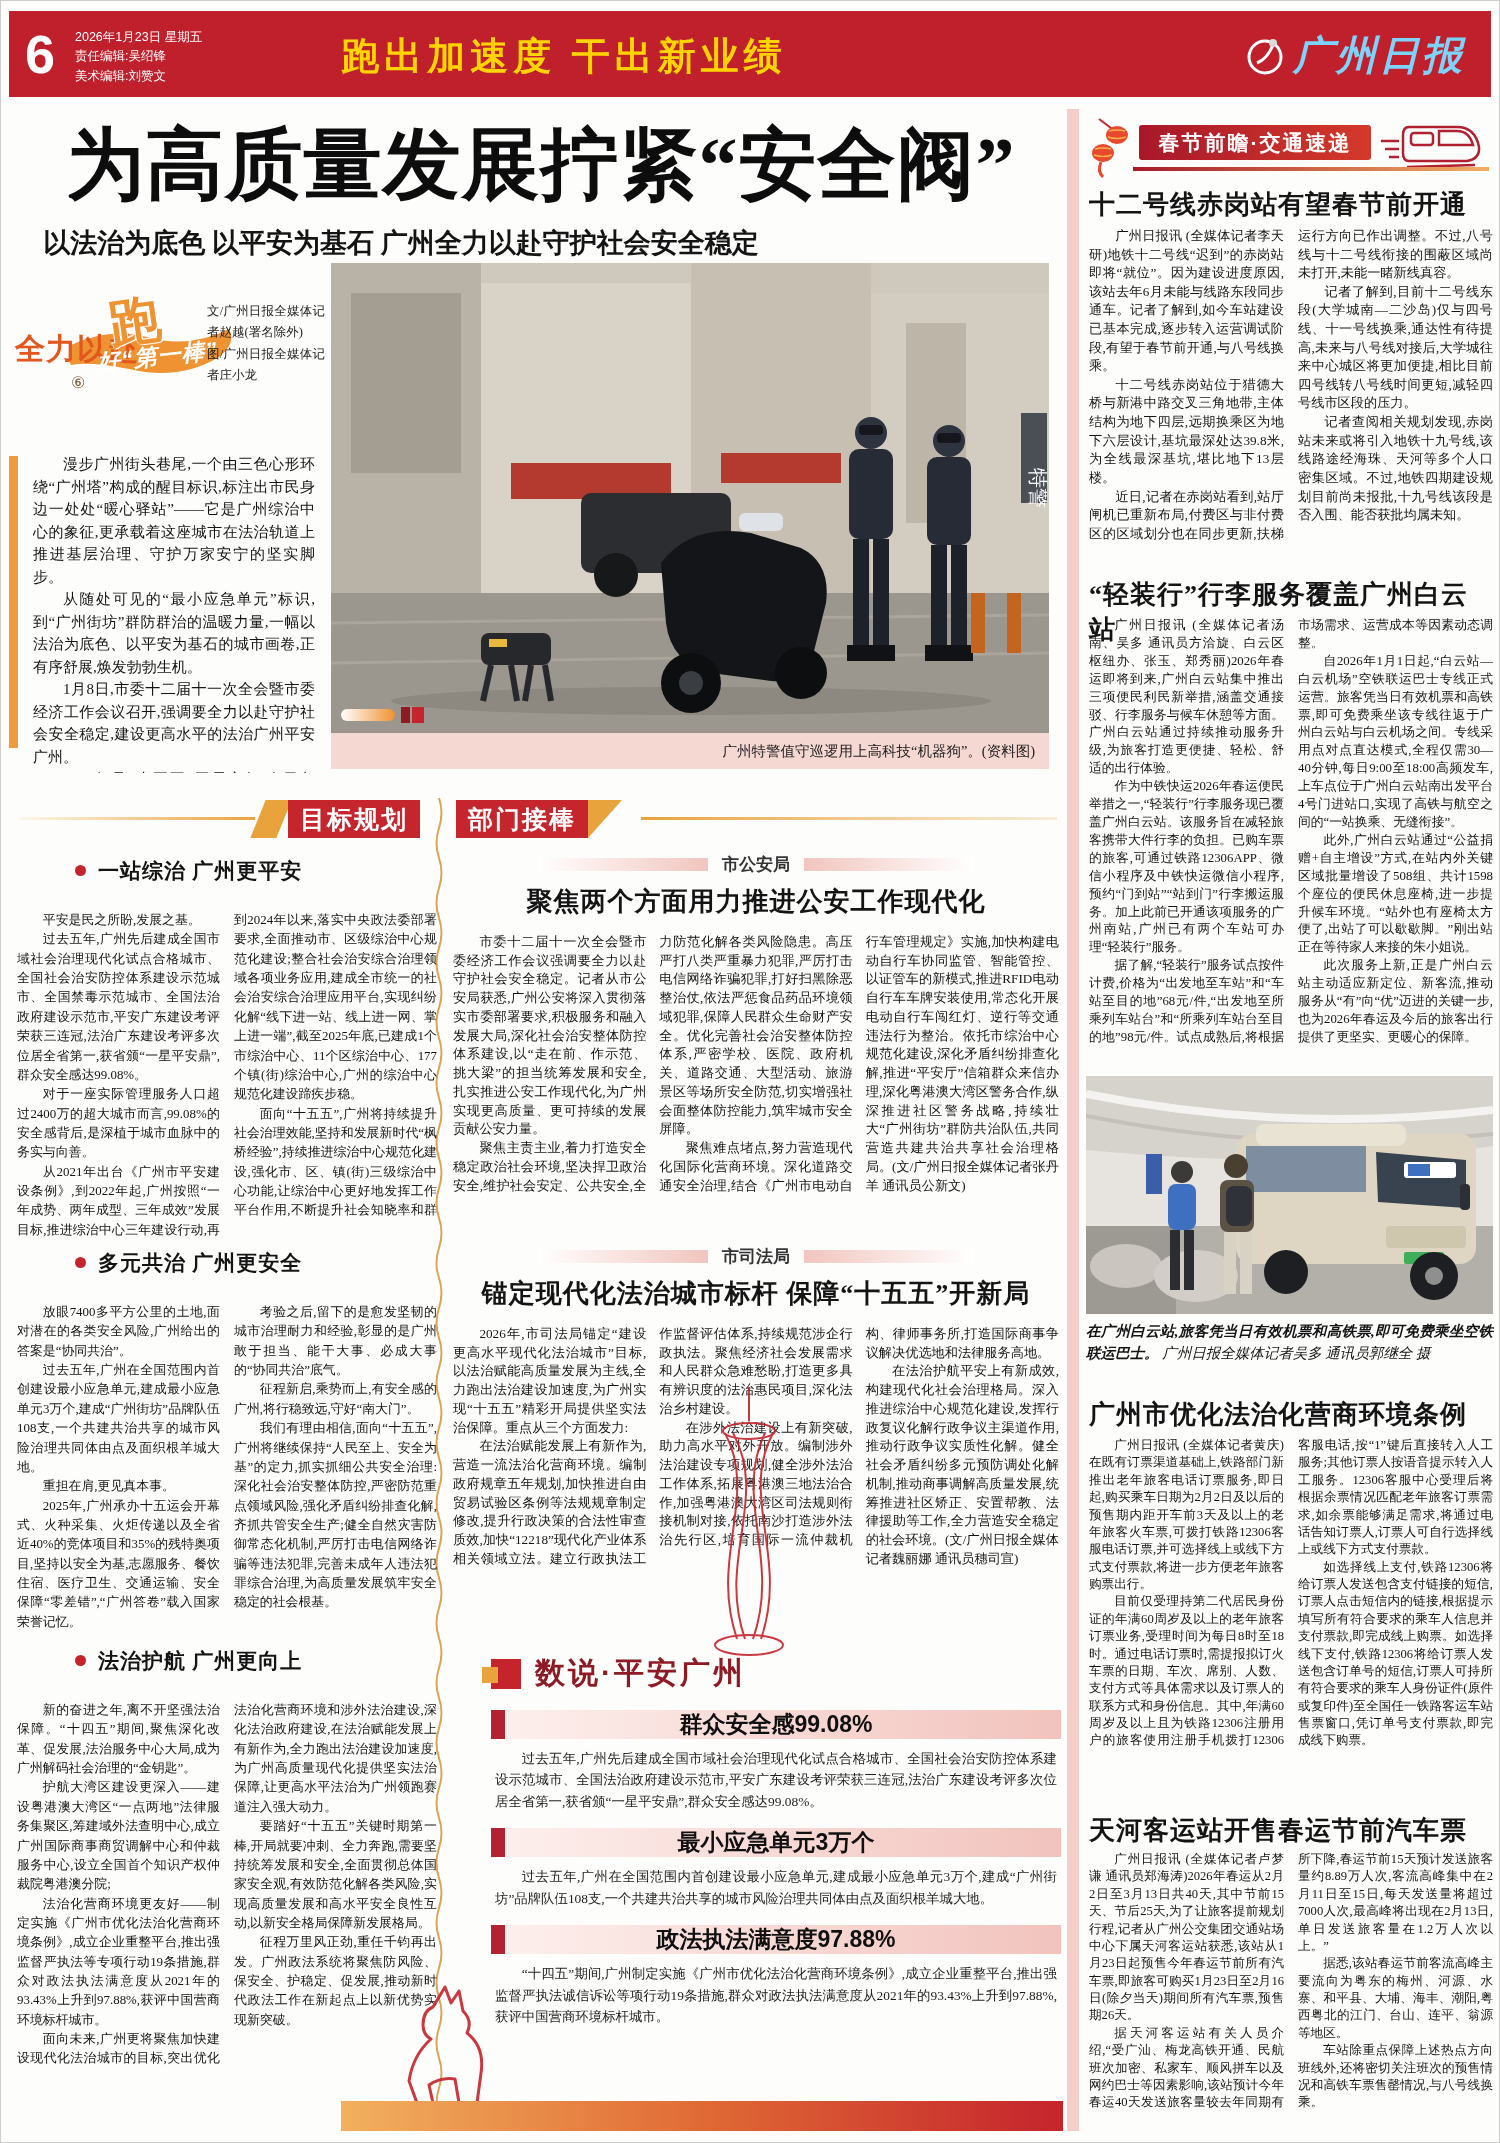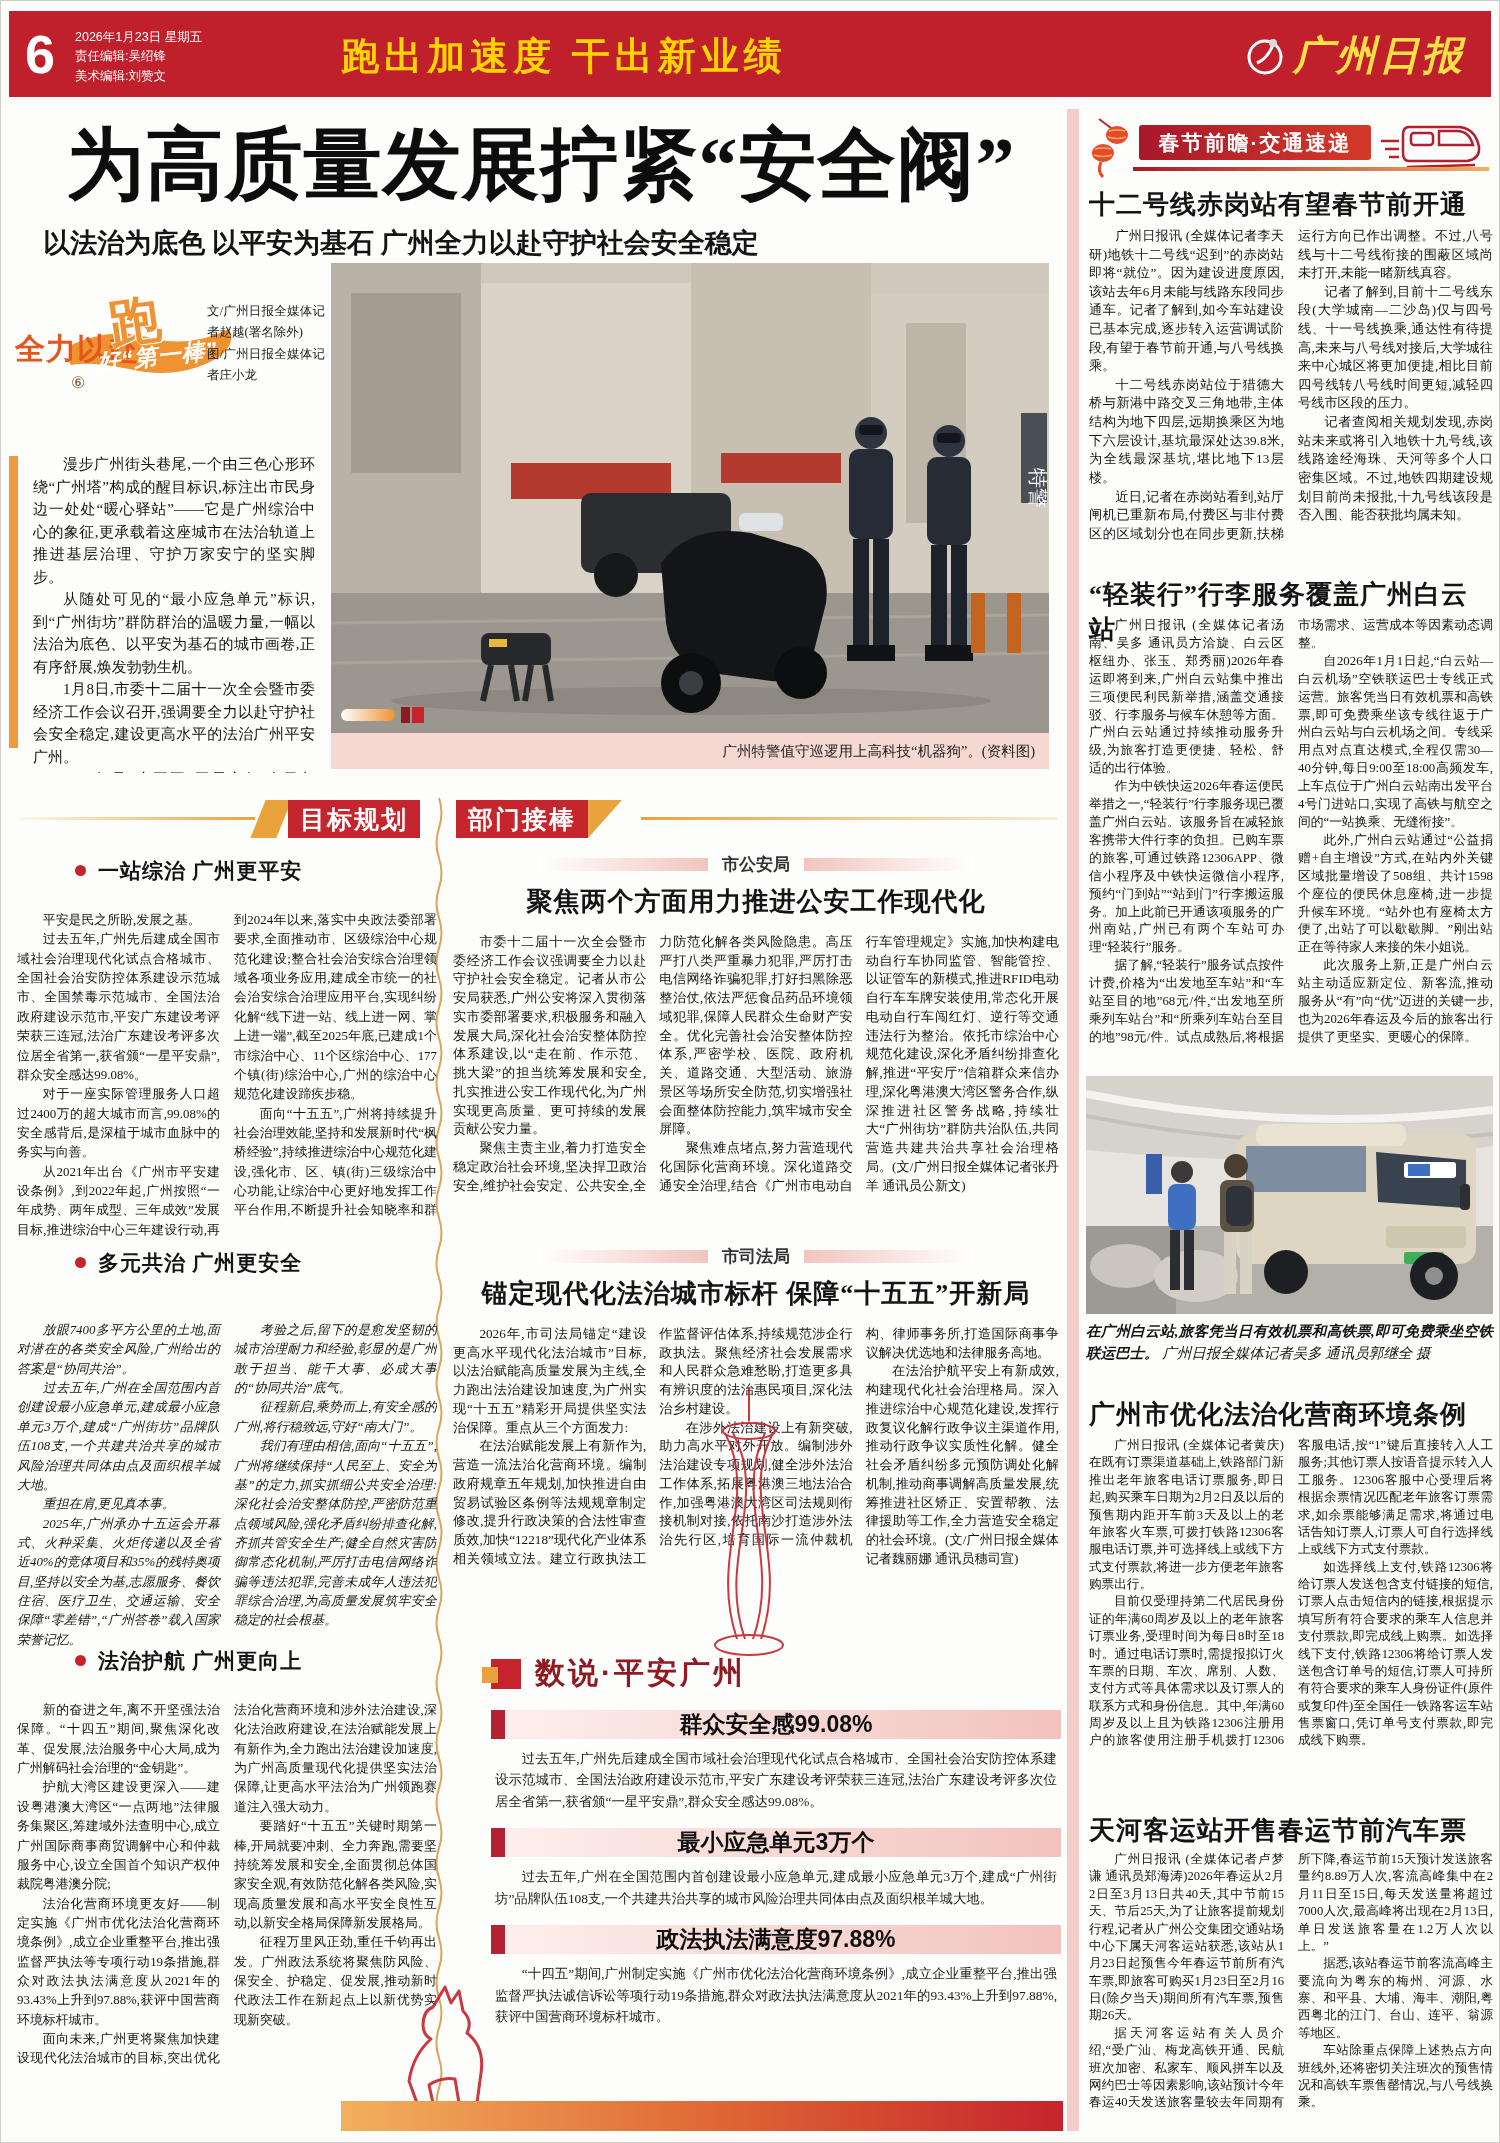--- a/index.html
+++ b/index.html
@@ -9,21 +9,21 @@
   .page { position:absolute; left:0; top:0; width:1500px; height:2143px;
           background:#fdfdfc; border:1px solid #cfcdc9; overflow:hidden; }
 
   
   .masthead { position:absolute; left:8px; right:8px; top:10px; height:86px; background:#c0202c; }
   .page-num { position:absolute; left:16px; top:12px; font:bold 54px "Liberation Sans",sans-serif; color:#fff; }
   .date-block { position:absolute; left:66px; top:17px; color:#fff;
                 font:12.5px/1.55 "Liberation Sans",sans-serif; }
   .slogan { position:absolute; left:0; top:20px; width:1110px; text-align:center;
             color:#ffd400; font:900 38px "Liberation Sans",sans-serif; letter-spacing:5px; }
-  .logo { position:absolute; right:26px; top:18px; height:52px; display:flex; align-items:center; gap:6px; color:#fde047; }
+  .logo { position:absolute; right:26px; top:18px; height:52px; display:flex; align-items:center; gap:6px; color:#7dd3fc; }
   .logo-text { font:bold italic 40px "Liberation Serif",serif; letter-spacing:3px; }
 
   
   .main-headline { position:absolute; left:14px; top:112px; width:1052px; text-align:center;
                    font-weight:900; font-size:78px; letter-spacing:1px; color:#0d0d0d; }
   .main-subtitle { position:absolute; left:10px; top:224px; width:780px; text-align:center;
                    font-weight:bold; font-size:27px; }
 
   .series-badge { position:absolute; left:12px; top:292px; width:220px; height:105px; }
   .badge-prefix { position:absolute; left:2px; top:36px; font:900 30px "Liberation Sans",sans-serif;
@@ -71,21 +71,21 @@
 
   
   .zone-plan { position:absolute; left:16px; top:852px; width:420px; height:1262px; overflow:hidden; }
   .plan-sec { position:absolute; left:0; width:420px; }
   .plan-title { font-weight:bold; font-size:21px; padding-left:58px; letter-spacing:1px; }
   .plan-title .dot { display:inline-block; width:11px; height:11px; border-radius:50%;
                      background:#c5242c; margin-right:12px; vertical-align:2px; }
   .plan-body { columns:2; column-gap:14px; font-size:12.9px; line-height:1.5; text-align:justify; overflow:hidden; }
   .plan-body p { text-indent:2em; }
   .ps1 { top:4px; } .ps1 .plan-body { height:344px; margin-top:26px; }
-  .ps2 { top:396px; } .ps2 .plan-body { height:350px; margin-top:44px;font-style:italic; }
+  .ps2 { top:396px; } .ps2 .plan-body { height:350px; margin-top:26px; }
   .ps3 { top:794px; } .ps3 .plan-body { height:420px; margin-top:26px; }
 
   
   .zone-dept { position:absolute; left:452px; top:852px; width:606px; height:800px; }
   .dept-sec { position:absolute; left:0; width:606px; }
   .dept-label { display:flex; align-items:center; justify-content:center; gap:14px;
                 font:bold 17px "Liberation Serif",serif; color:#333; }
   .dept-label::before,.dept-label::after { content:""; flex:0 0 170px; height:13px;
                 background:linear-gradient(90deg,#ffffff,#f1c5be); }
   .dept-label::after { background:linear-gradient(90deg,#f1c5be,#ffffff); }

